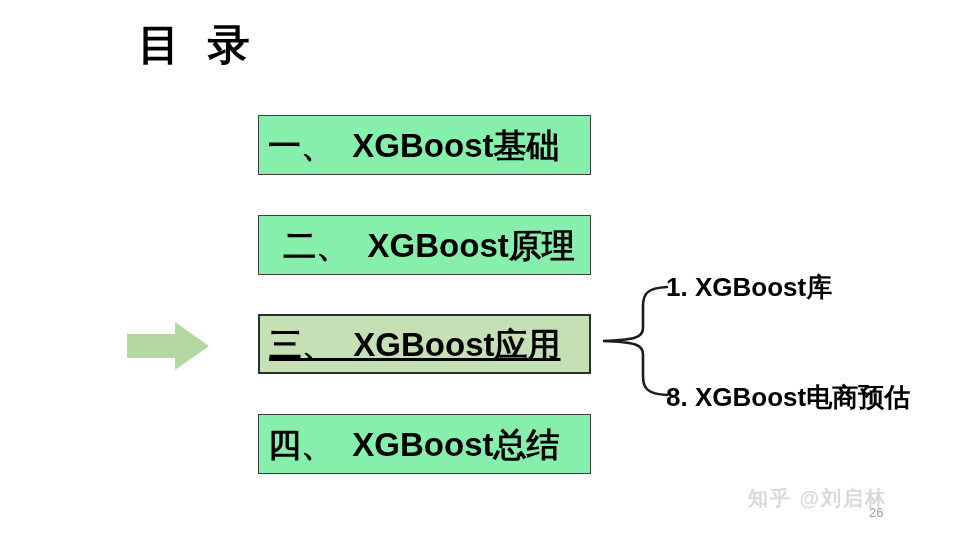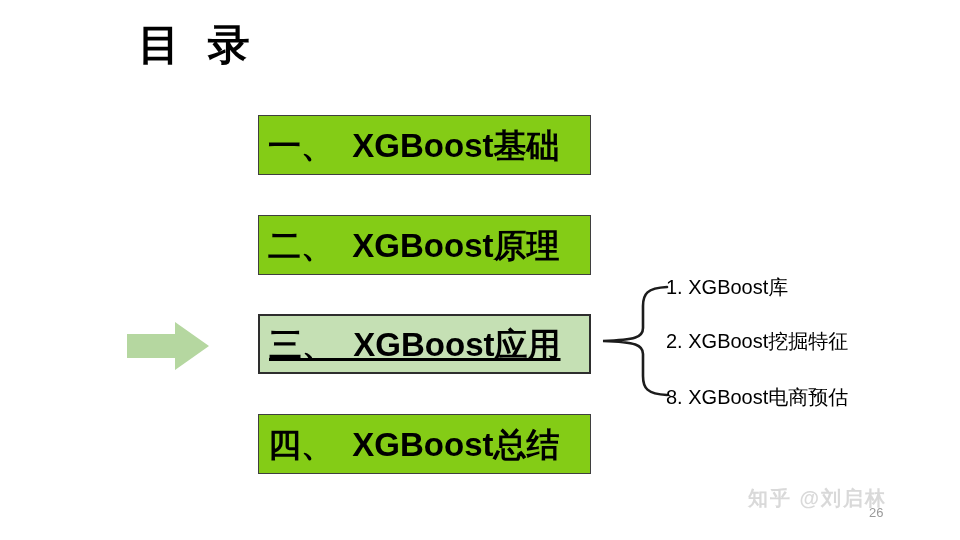--- a/index.html
+++ b/index.html
@@ -34,37 +34,37 @@
   }
   .toc-box{
     position:absolute;
     left:258px;
     width:333px;height:60px;
     border:1.5px solid var(--box-border);
     box-sizing:border-box;
     display:flex;
     align-items:center;
     padding-left:9px;
-    background:#84cc16;
+    background:#86efac;
   }
   .toc-box .label{
     font-size:33px;
     font-weight:bold;
     color:var(--text);
     white-space:pre;
     line-height:1;
   }
   .toc-box.highlight{
     background:var(--highlight-fill);
     border-width:2px;
     border-color:#2e2e2e;
     text-decoration:underline;
   }
   #box-1{top:115px;}
-  #box-2{top:215px;}
+  #box-2{top:215px;justify-content:center;}
   #box-3{top:314px;}
   #box-4{top:414px;}
   .pointer-arrow{
     position:absolute;
     left:127px;top:322px;
     width:82px;height:48px;
   }
   .pointer-arrow polygon{fill:var(--arrow-fill);}
   .brace{
     position:absolute;
@@ -73,22 +73,22 @@
   }
   .brace path{
     fill:none;
     stroke:#1c1c1c;
     stroke-width:2.6;
     stroke-linecap:round;
   }
   .detail-item{
     position:absolute;
     left:666px;
-    font-size:20px;
-    font-weight:normal;
+    font-size:26px;
+    font-weight:bold;
     color:var(--text);
     line-height:30px;
     white-space:pre;
   }
   #detail-1{top:272px;}
   #detail-2{top:326px;}
   #detail-3{top:382px;}
   .watermark{
     position:absolute;
     left:748px;top:485px;
@@ -137,20 +137,19 @@
     <path d="M 74 9
              C 54 10 50 16 50 28
              L 50 50
              C 50 59 43 62 10 63
              C 43 64 50 67 50 76
              L 50 98
              C 50 110 54 116 74 117"></path>
   </svg>
 
   <div class="detail-item" id="detail-1">1. XGBoost库</div>
-  <div class="detail-item" id="detail-2">2. XGBoost挖掘特征</div>
   <div class="detail-item" id="detail-3">8. XGBoost电商预估</div>
 
   <div class="watermark">知乎 @刘启林</div>
 
   <div class="page-number">26</div>
 
 </div>
 
 </body></html>

